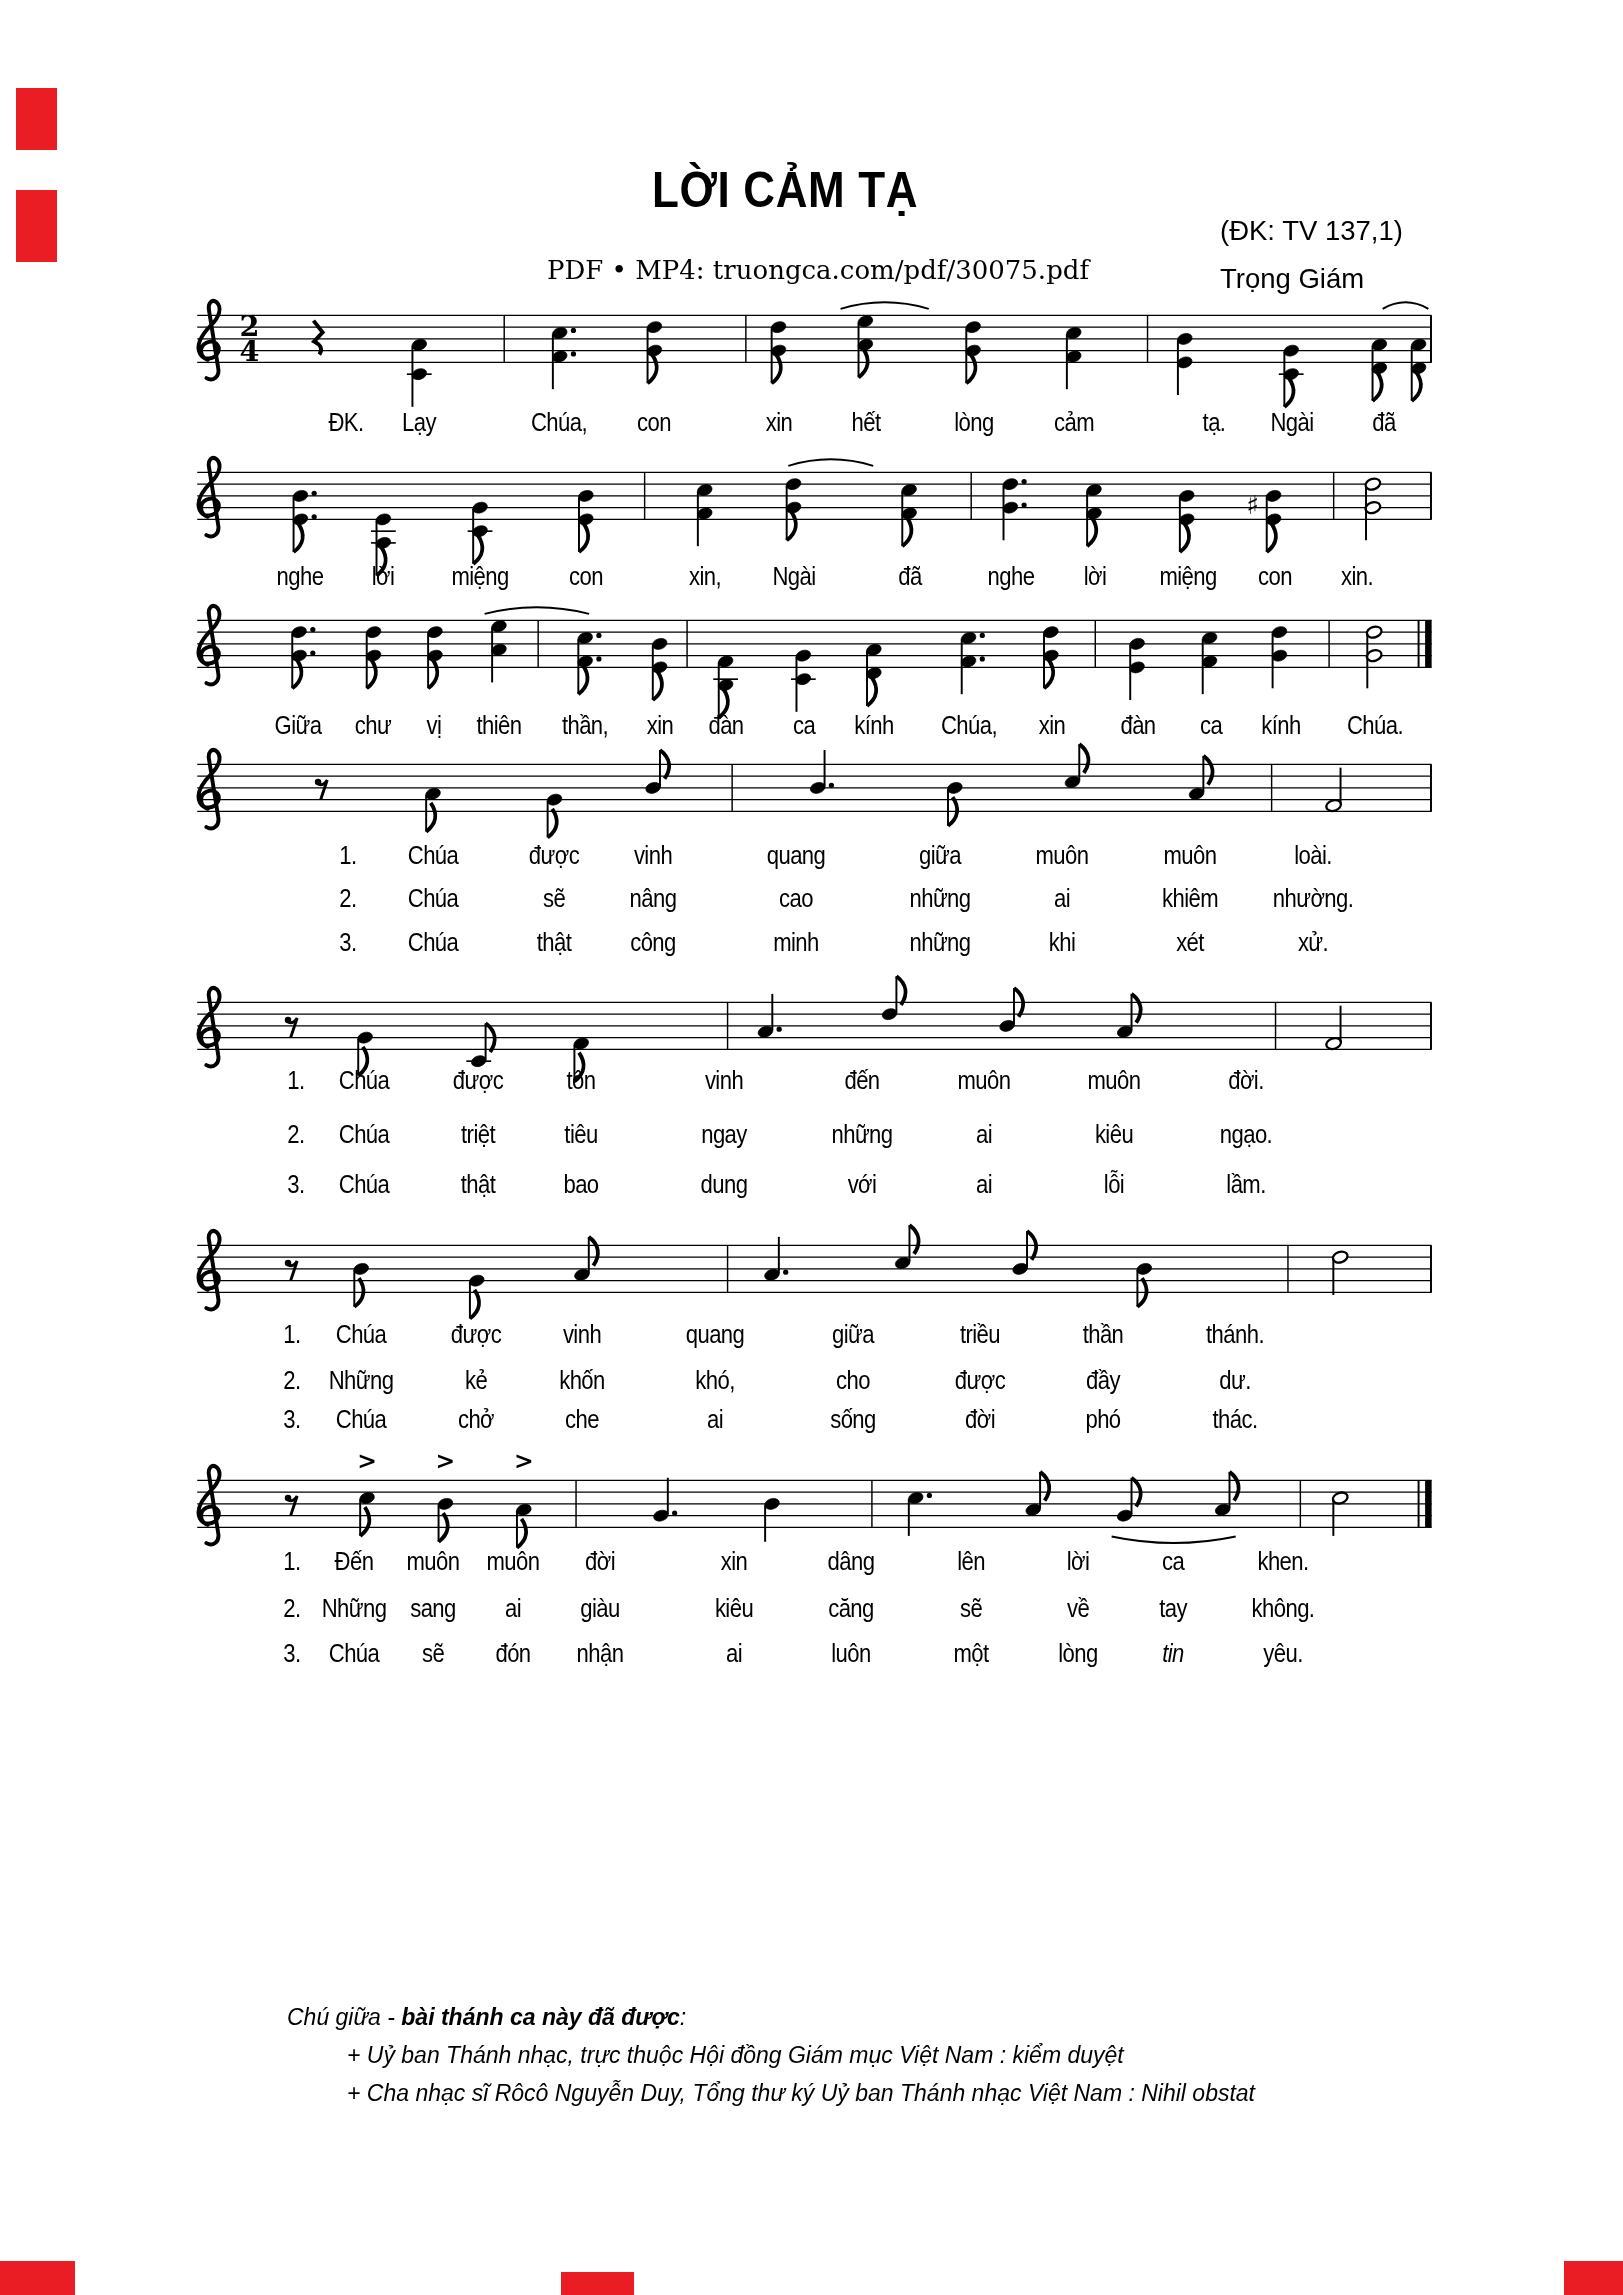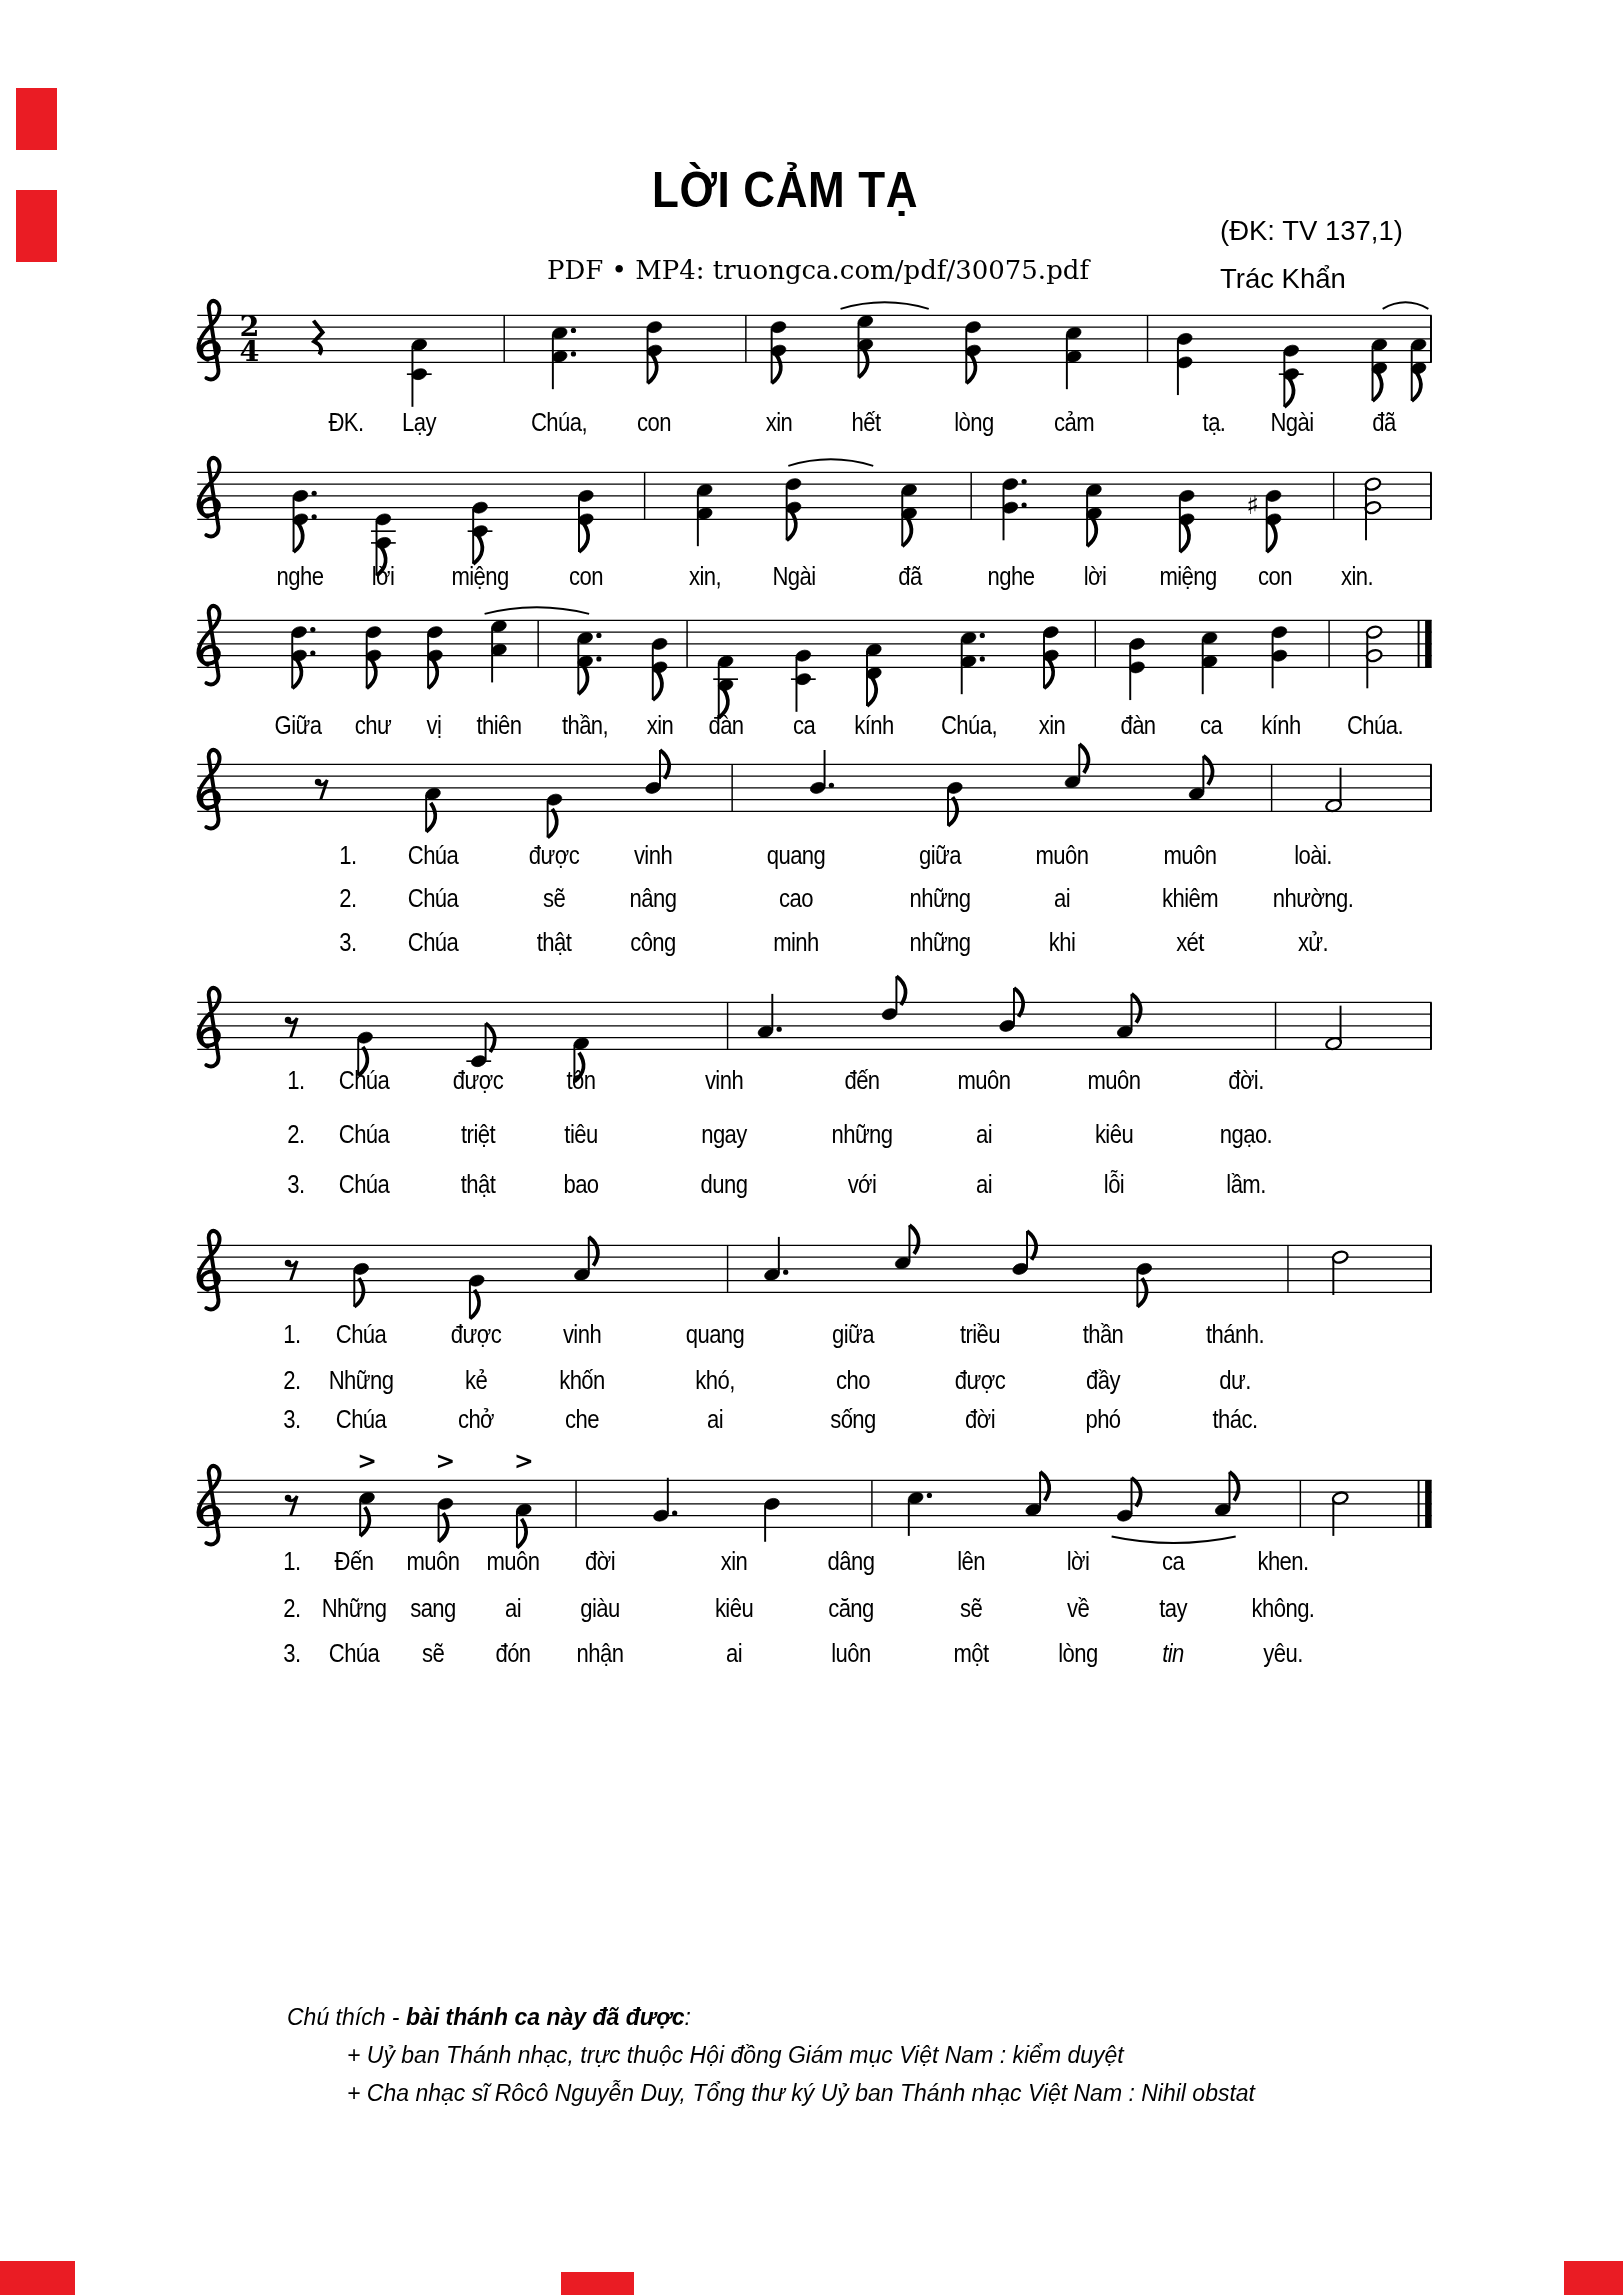--- a/index.html
+++ b/index.html
@@ -30,21 +30,21 @@
   .foot-item{left:347px}
   .bold{font-weight:bold}
   .crop-mark{position:absolute}
 </style>
 </head>
 <body>
 
 <h1 id="title">LỜI CẢM TẠ</h1>
 <div id="subtitle">PDF • MP4: truongca.com/pdf/30075.pdf</div>
 <div id="reference">(ĐK: TV 137,1)</div>
-<div id="composer">Trác Khẩn</div>
+<div id="composer">Trọng Giám</div>
 
 <div id="score">
     <svg width="1623" height="209" class="system" style="top: 237px;" viewBox="0 0 2481 320">
       <line x1="300" y1="120" x2="2190" y2="120" stroke="#000" stroke-width="2.2"></line>
       <line x1="300" y1="138" x2="2190" y2="138" stroke="#000" stroke-width="2.2"></line>
       <line x1="300" y1="156" x2="2190" y2="156" stroke="#000" stroke-width="2.2"></line>
       <line x1="300" y1="174" x2="2190" y2="174" stroke="#000" stroke-width="2.2"></line>
       <line x1="300" y1="192" x2="2190" y2="192" stroke="#000" stroke-width="2.2"></line>
       <line x1="770" y1="120" x2="770" y2="192" stroke="#000" stroke-width="2.2"></line>
       <line x1="1140" y1="120" x2="1140" y2="192" stroke="#000" stroke-width="2.2"></line>
@@ -579,21 +579,21 @@
       <span class="w" style="left: 734px;"><span>ai</span></span>
       <span class="w" style="left: 851px;"><span>luôn</span></span>
       <span class="w" style="left: 971px;"><span>một</span></span>
       <span class="w" style="left: 1078px;"><span>lòng</span></span>
       <span class="w" style="left: 1173px; font-style: italic;"><span>tin</span></span>
       <span class="w" style="left: 1283px;"><span>yêu.</span></span>
     </div>
   </div>
 
 <div id="footnotes">
-  <div class="foot-line" id="footnote-intro"><span>Chú thích - </span><span class="bold">bài thánh ca này đã được</span><span>:</span></div>
+  <div class="foot-line" id="footnote-intro"><span>Chú giữa - </span><span class="bold">bài thánh ca này đã được</span><span>:</span></div>
 <div class="foot-item" style="top: 2042px;">+ Uỷ ban Thánh nhạc, trực thuộc Hội đồng Giám mục Việt Nam : kiểm duyệt</div>
     <div class="foot-item" style="top: 2080px;">+ Cha nhạc sĩ Rôcô Nguyễn Duy, Tổng thư ký Uỷ ban Thánh nhạc Việt Nam : Nihil obstat</div>
   </div>
 
 <div id="cropmarks">
     <div class="crop-mark" style="left: 16.4px; top: 88px; width: 41px; height: 62px; background: rgb(234, 28, 36);"></div>
     <div class="crop-mark" style="left: 16.4px; top: 190px; width: 41px; height: 72px; background: rgb(234, 28, 36);"></div>
     <div class="crop-mark" style="left: 0px; top: 2261px; width: 75px; height: 35px; background: rgb(234, 28, 36);"></div>
     <div class="crop-mark" style="left: 561px; top: 2272px; width: 73px; height: 23.6px; background: rgb(234, 28, 36);"></div>
     <div class="crop-mark" style="left: 1564px; top: 2261px; width: 60px; height: 35px; background: rgb(234, 28, 36);"></div>

